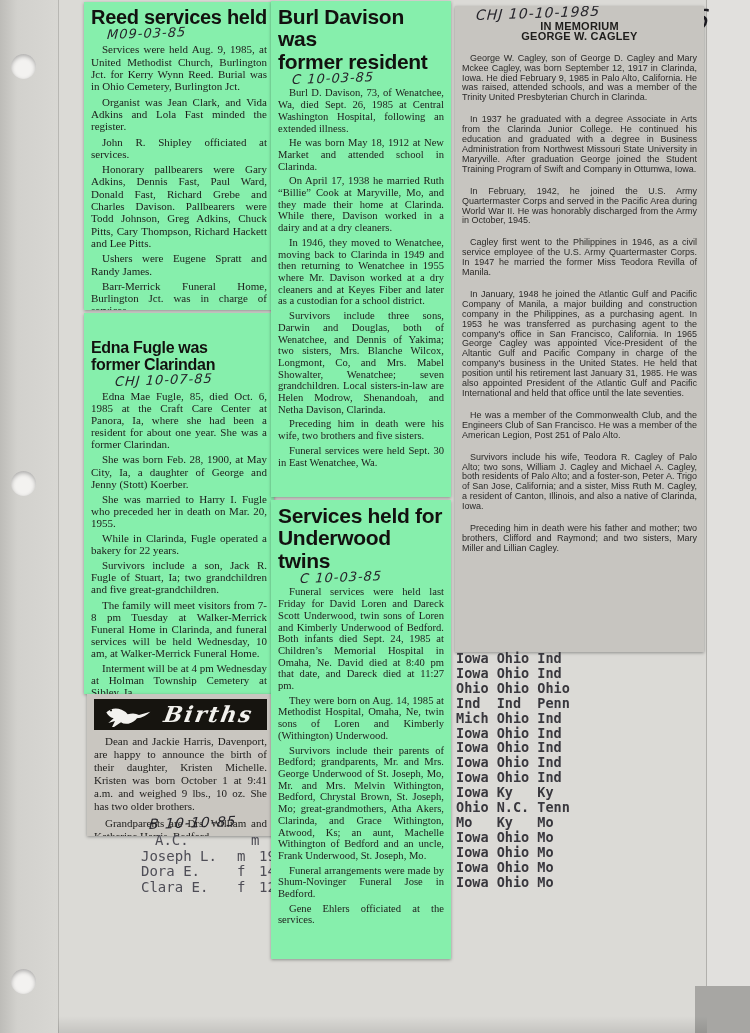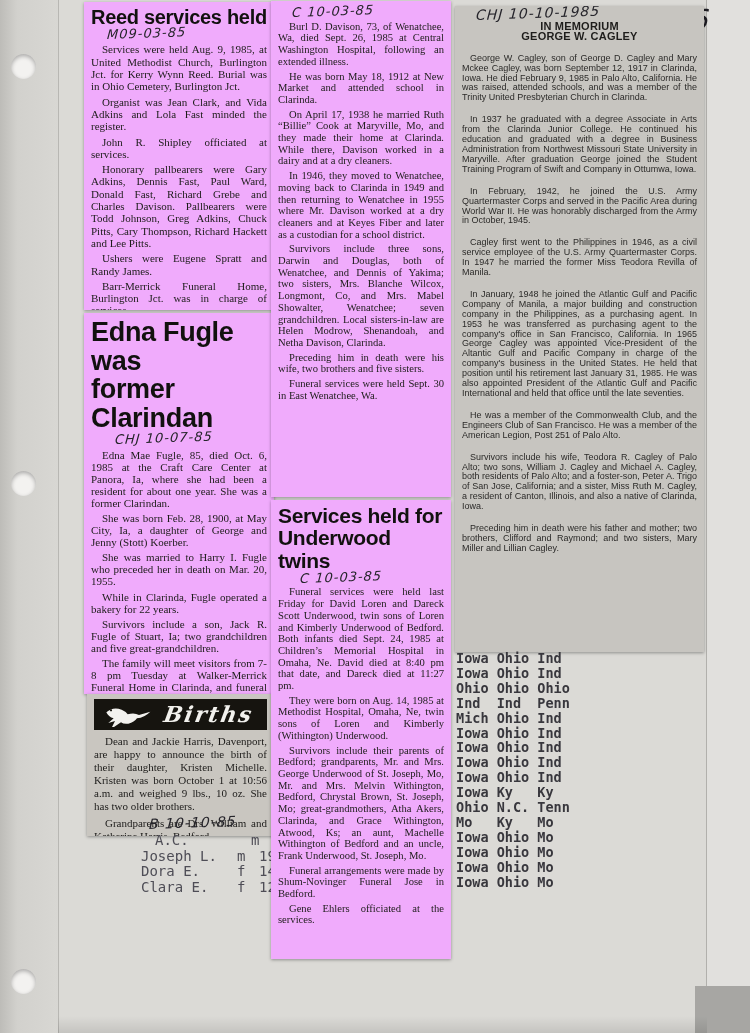--- a/index.html
+++ b/index.html
@@ -12,35 +12,35 @@
   .page-edge-line{position:absolute;left:706px;top:0;width:1px;height:1033px;background:#b1b0ac;}
   .right-strip{position:absolute;left:707px;top:0;width:43px;height:1033px;background:#e1e0dd;}
   .corner-shadow{position:absolute;left:695px;top:986px;width:55px;height:47px;background:#a7a6a3;}
   .bottom-shade{position:absolute;left:58px;top:1016px;width:649px;height:17px;
                 background:linear-gradient(180deg,rgba(0,0,0,0) 0,rgba(0,0,0,.10) 100%);}
   .hole{position:absolute;left:11px;width:25px;height:25px;border-radius:50%;background:#f3f2f0;
         box-shadow:inset 0 2px 4px rgba(0,0,0,.30);}
   .hole.h1{top:54px}.hole.h2{top:471px}.hole.h3{top:969px}
 
   
-  .clipping{position:absolute;background:#f0abfc;box-shadow:0 1px 3px rgba(0,0,0,.35);
+  .clipping{position:absolute;background:#86efac;box-shadow:0 1px 3px rgba(0,0,0,.35);
             padding:5px 7px;box-sizing:border-box;overflow:hidden;color:#1d1c1a;}
   .clipping p{margin:0 0 3px;text-align:justify;text-indent:11px;}
   .headline{font-family:"Liberation Sans",sans-serif;font-weight:700;color:#12110f;
             line-height:1.06;margin:0 0 1px;letter-spacing:-.3px;}
 
   .handwritten{font-family:"DejaVu Sans",sans-serif;font-style:italic;color:#26252b;
                transform:rotate(-2deg) skewX(-6deg);transform-origin:left;letter-spacing:1px;}
 
   
   .reed{left:84px;top:2px;width:190px;height:308px;font-size:11px;line-height:12.3px;}
   .reed .headline{font-size:20px;}
   .reed .ann{font-size:13px;margin:0 0 2px 16px;}
   .edna{left:84px;top:313px;width:190px;height:381px;font-size:11px;line-height:12.1px;}
-  .edna .headline{font-size:27px;}
+  .edna .headline{font-size:16px;margin-top:22px;}
   .edna .ann{font-size:13px;margin:2px 0 2px 24px;}
   .births{left:87px;top:694px;width:187px;height:142px;font-size:11px;line-height:13.1px;background:#c9c6c0;}
   .banner{height:31px;background:#16140f;display:flex;align-items:center;gap:8px;
           margin:0 0 5px;padding:0 8px;box-sizing:border-box;}
   .banner .script{font-family:"DejaVu Serif",serif;font-style:italic;font-weight:700;
                   color:#f2f1ed;font-size:22px;letter-spacing:2px;transform:skewX(-10deg);}
   .births .ann{position:absolute;left:62px;top:124px;font-size:14px;}
   .roster{position:absolute;left:141px;top:833px;width:160px;
           font-family:"DejaVu Sans Mono",monospace;font-size:14px;color:#4e4d56;}
   .roster .r-row{display:flex;height:15.6px;line-height:15.6px;}
@@ -112,21 +112,21 @@
   </article>
 
   <article class="clipping births">
     <div class="banner">
       <svg width="54" height="24" viewBox="0 0 80 36">
         <path d="M6 14 q10 -9 23 -4 q7 3 9 7 q10 -3 17 1 l17 -5 q-9 9 -20 10 q-4 6 -13 8 q-7 1 -11 -2 l-15 10 6 -12 -10 3 8 -7 q-8 -2 -11 -9 z" fill="#f2f1ee"></path>
         <circle cx="13" cy="11" r="1.6" fill="#16140f"></circle>
       </svg>
       <span class="script">Births</span>
     </div>
-    <p>Dean and Jackie Harris, Davenport, are happy to announce the birth of their daughter, Kristen Michelle. Kristen was born October 1 at 10:56 a.m. and weighed 9 lbs., 10 oz. She has two older brothers.</p>
+    <p>Dean and Jackie Harris, Davenport, are happy to announce the birth of their daughter, Kristen Michelle. Kristen was born October 1 at 9:41 a.m. and weighed 9 lbs., 10 oz. She has two older brothers.</p>
     <p>Grandparents are Drs. William and Katherine Harris, Bedford.</p>
     <div class="handwritten ann">B 10-10-85</div>
   </article>
 
   <div class="roster">
     <div class="r-row shift">
       <span class="r-name">A.C.</span>
       <span class="r-sex">m</span>
       <span class="r-age">21</span>
     </div>
@@ -141,20 +141,24 @@
       <span class="r-age">14</span>
     </div>
     <div class="r-row">
       <span class="r-name">Clara E.</span>
       <span class="r-sex">f</span>
       <span class="r-age">12</span>
     </div>
   </div>
 
   <article class="clipping burl">
+    <h1 class="headline">
+      <span>Burl Davison was</span><br>
+      <span>former resident</span>
+    </h1>
     <div class="handwritten ann">C 10-03-85</div>
     <p>Burl D. Davison, 73, of Wenatchee, Wa, died Sept. 26, 1985 at Central Washington Hospital, following an extended illness.</p>
     <p>He was born May 18, 1912 at New Market and attended school in Clarinda.</p>
     <p>On April 17, 1938 he married Ruth “Billie” Cook at Maryville, Mo, and they made their home at Clarinda. While there, Davison worked in a dairy and at a dry cleaners.</p>
     <p>In 1946, they moved to Wenatchee, moving back to Clarinda in 1949 and then returning to Wenatchee in 1955 where Mr. Davison worked at a dry cleaners and at Keyes Fiber and later as a custodian for a school district.</p>
     <p>Survivors include three sons, Darwin and Douglas, both of Wenatchee, and Dennis of Yakima; two sisters, Mrs. Blanche Wilcox, Longmont, Co, and Mrs. Mabel Showalter, Wenatchee; seven grandchildren. Local sisters-in-law are Helen Modrow, Shenandoah, and Netha Davison, Clarinda.</p>
     <p>Preceding him in death were his wife, two brothers and five sisters.</p>
     <p>Funeral services were held Sept. 30 in East Wenatchee, Wa.</p>
   </article>
 

